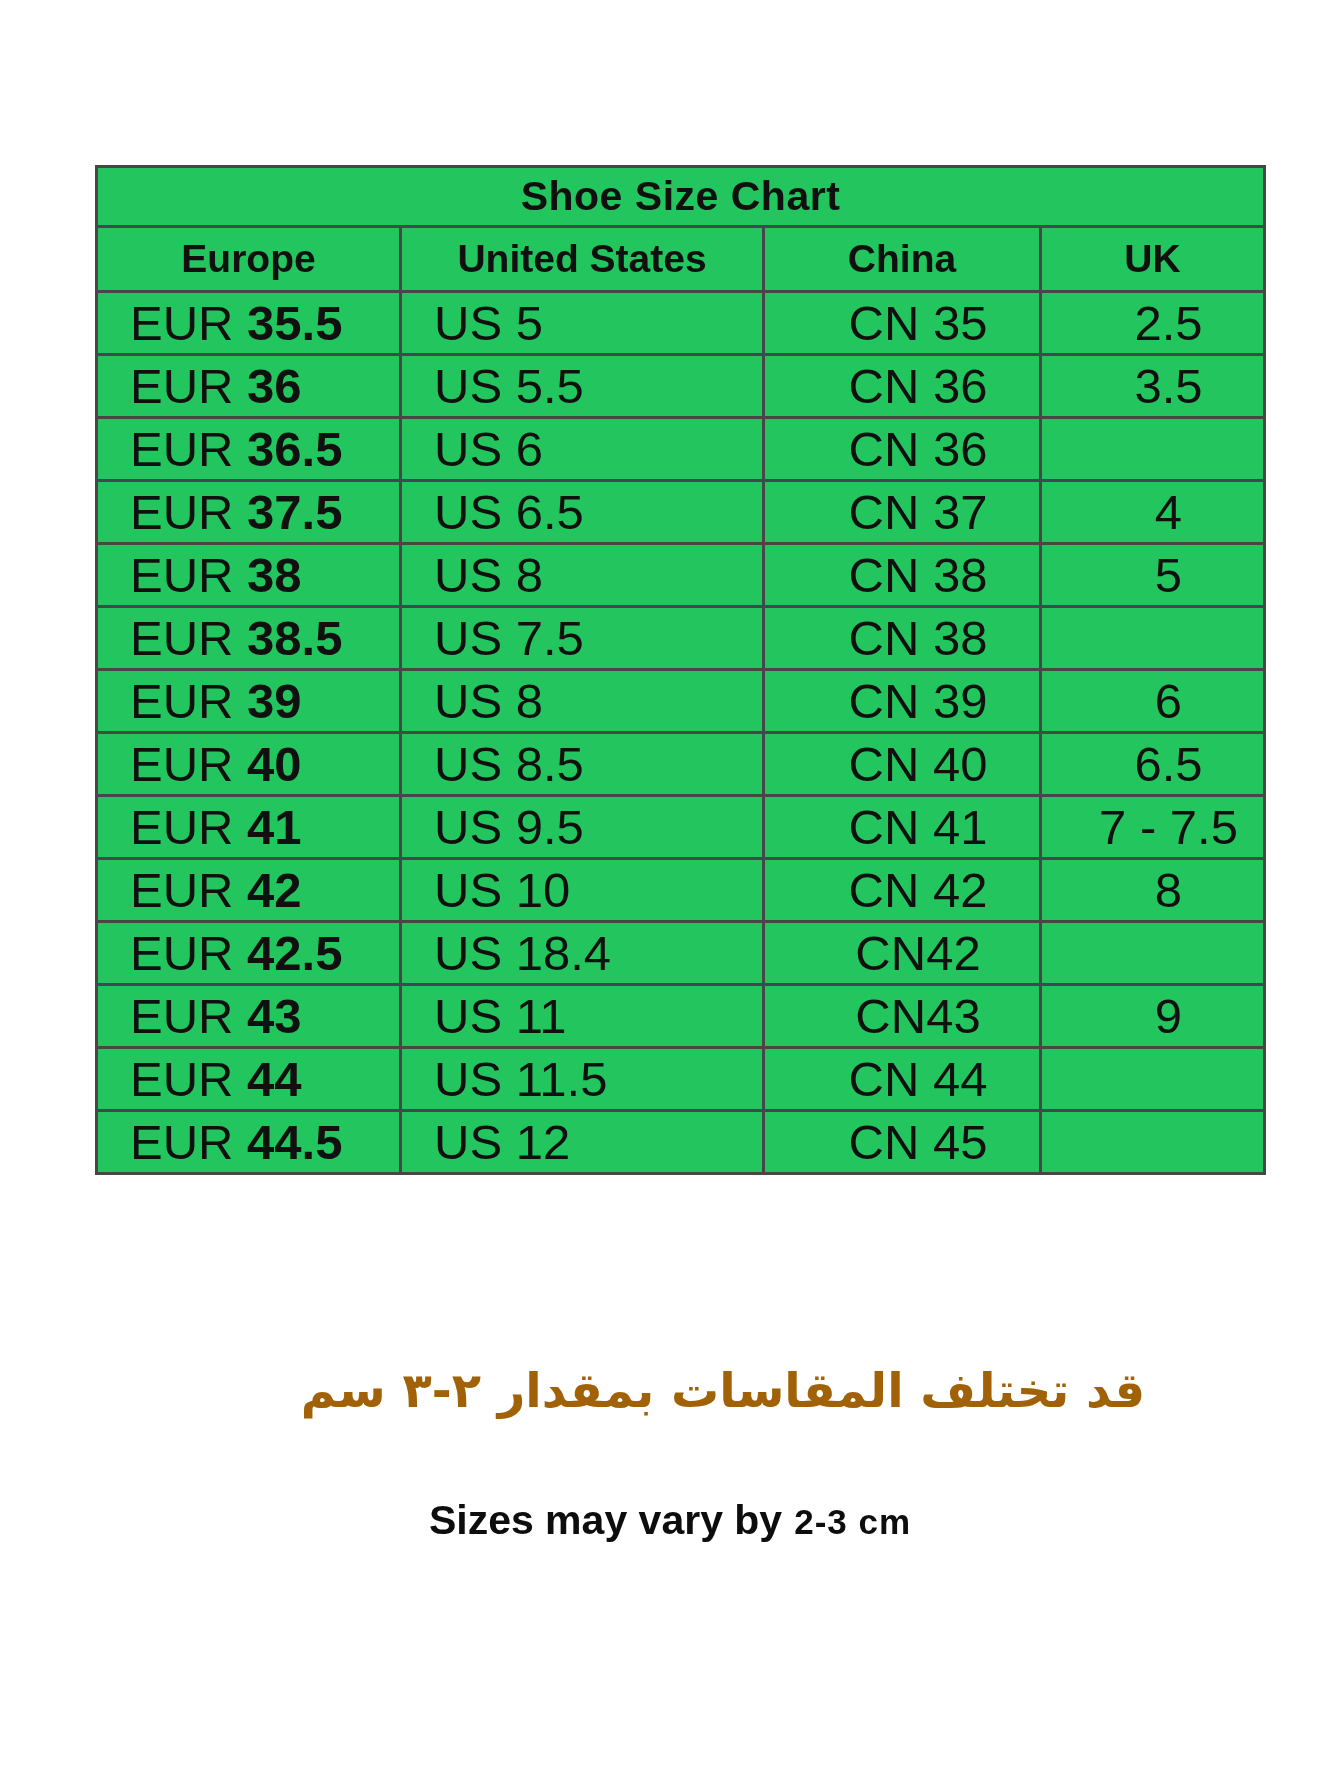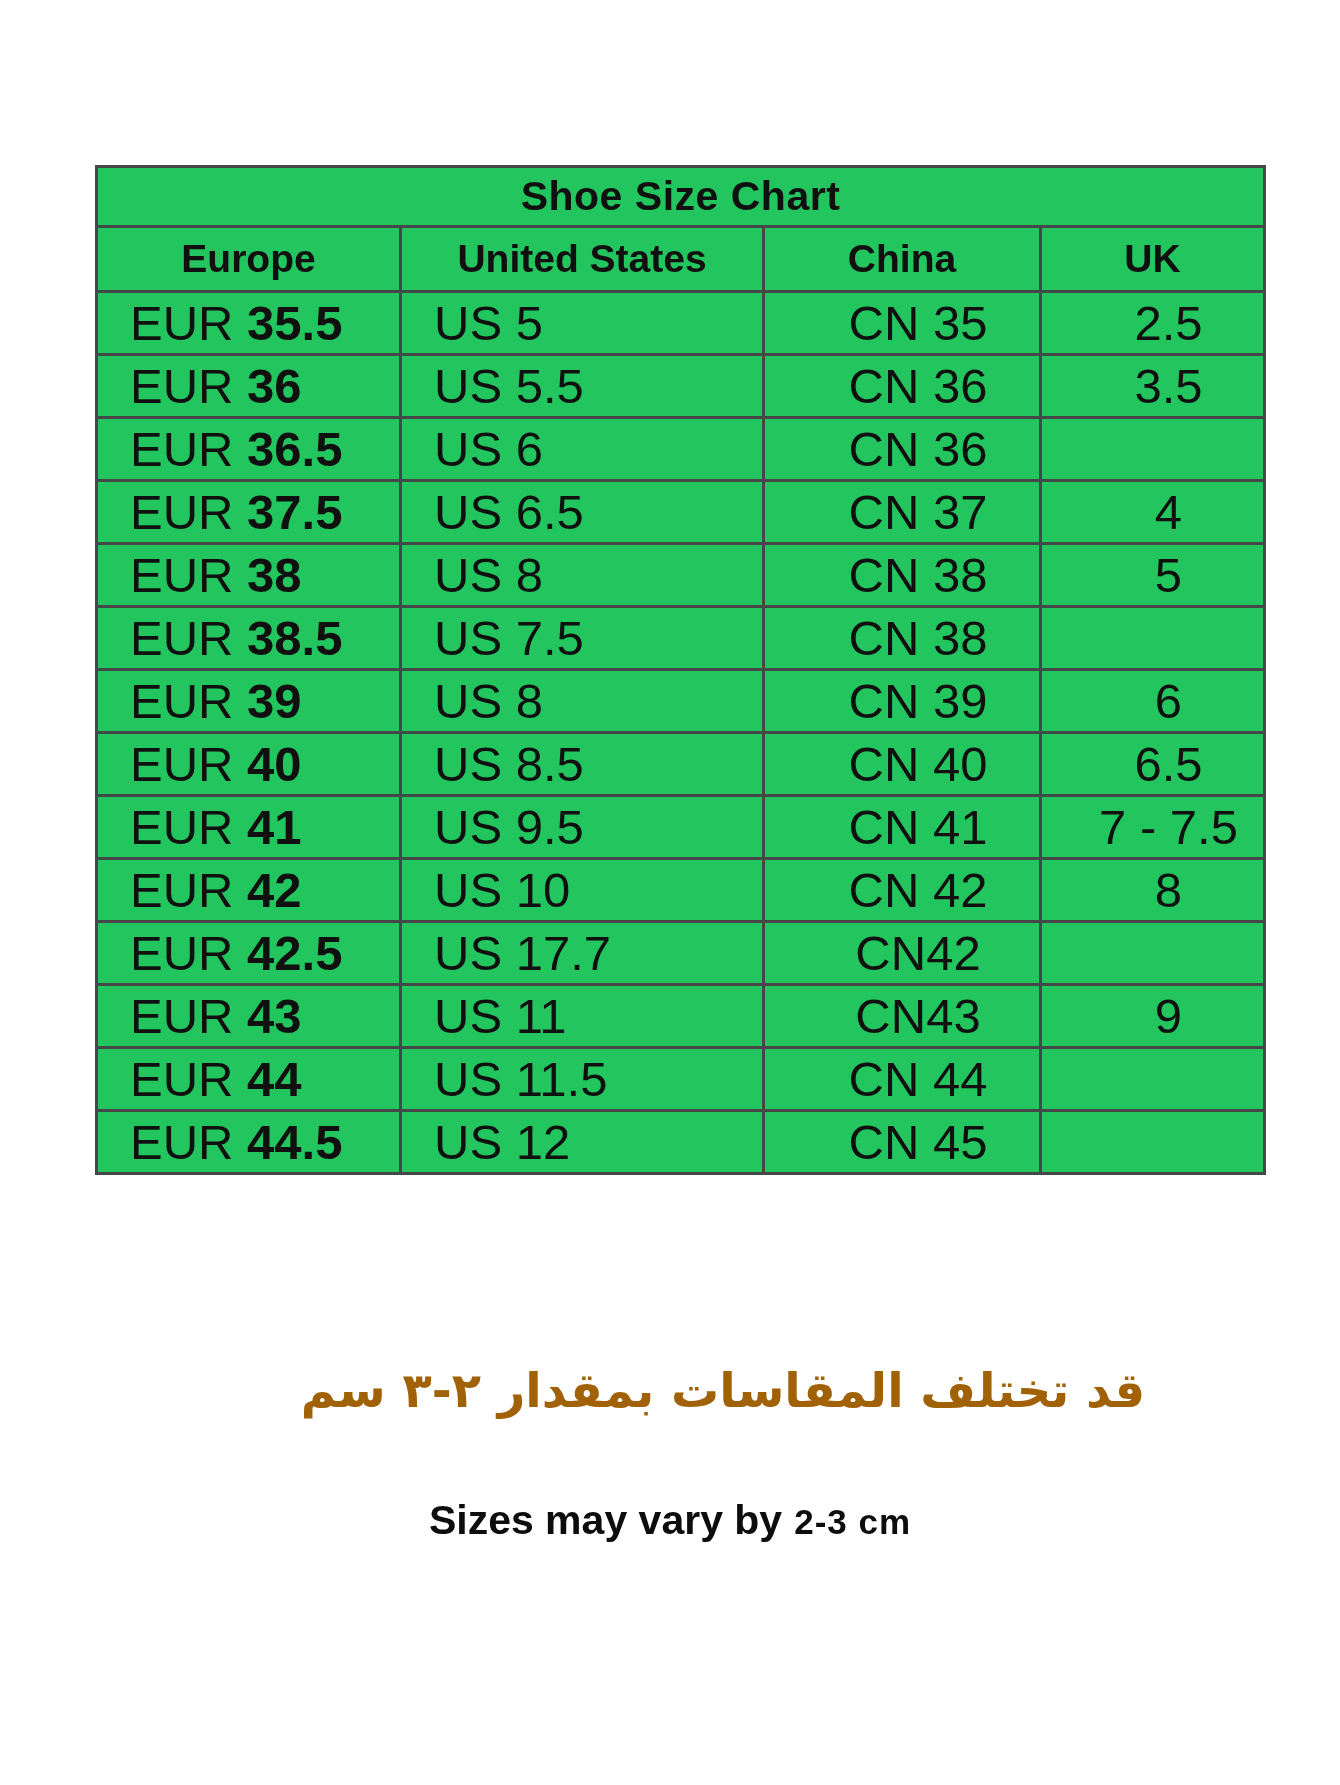--- a/index.html
+++ b/index.html
@@ -154,21 +154,21 @@
         <td class="c-uk">7 - 7.5</td>
       </tr>
       <tr>
         <td class="c-eur"><span class="pfx">EUR</span> <span class="num">42</span></td>
         <td class="c-us">US 10</td>
         <td class="c-cn">CN 42</td>
         <td class="c-uk">8</td>
       </tr>
       <tr>
         <td class="c-eur"><span class="pfx">EUR</span> <span class="num">42.5</span></td>
-        <td class="c-us">US 17.7</td>
+        <td class="c-us">US 18.4</td>
         <td class="c-cn">CN42</td>
         <td class="c-uk"></td>
       </tr>
       <tr>
         <td class="c-eur"><span class="pfx">EUR</span> <span class="num">43</span></td>
         <td class="c-us">US 11</td>
         <td class="c-cn">CN43</td>
         <td class="c-uk">9</td>
       </tr>
       <tr>

